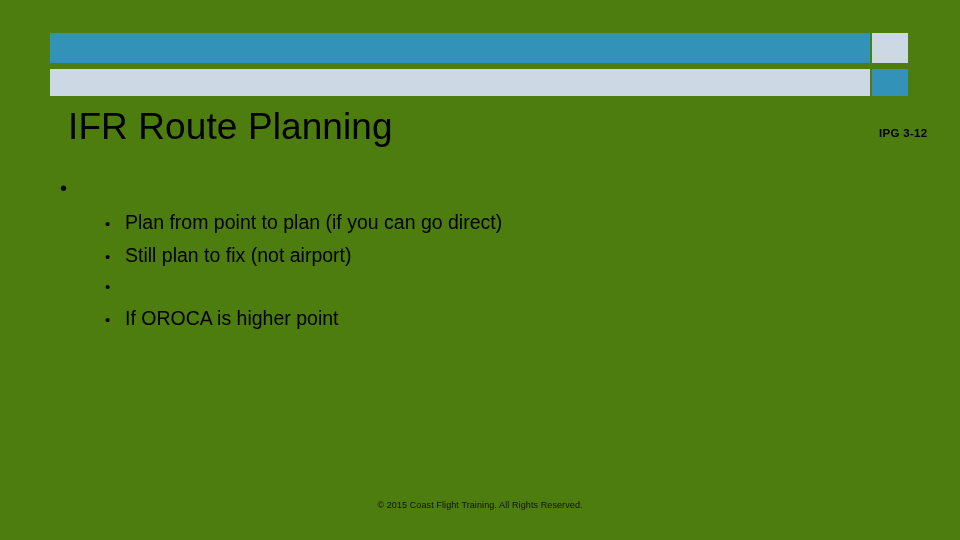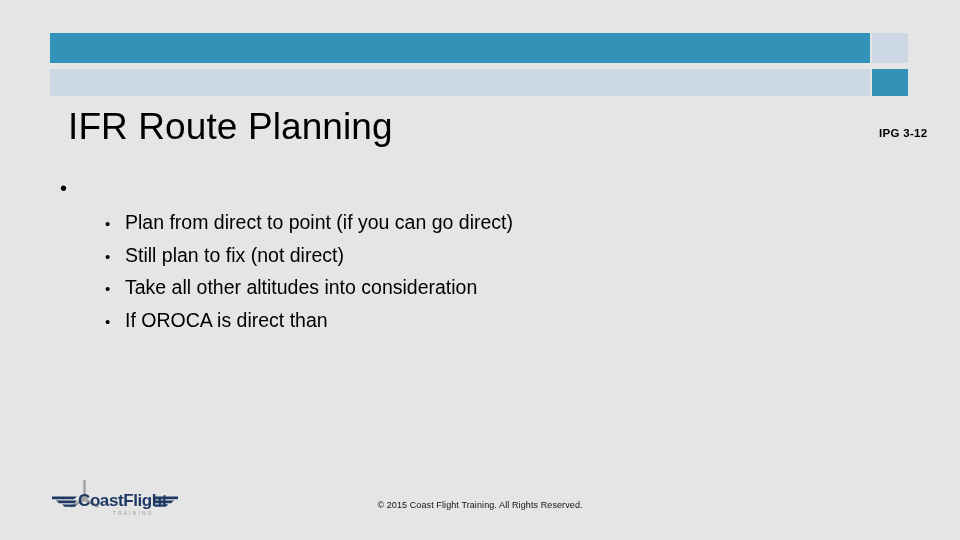--- a/index.html
+++ b/index.html
@@ -10,21 +10,21 @@
     width: 960px;
     height: 540px;
     background: #ffffff;
     font-family: "Liberation Sans", sans-serif;
     overflow: hidden;
   }
   .slide {
     position: relative;
     width: 960px;
     height: 540px;
-    background: #e5e5e5;
+    background: #4d7c0f;
   }
 
   
   .bar-row {
     position: absolute;
     display: flex;
   }
   .bar-row-top {
     left: 50px;
     top: 33px;
@@ -164,60 +164,33 @@
 
   <div class="page-ref">IPG 3-12</div>
 
   <div class="body">
     <div class="bullet-l1">
       <span class="marker">•</span>
     </div>
     <div class="sub-list">
       <div class="bullet-l2">
         <span class="marker">•</span>
-        <span class="bullet-text">Plan from direct to point (if you can go direct)</span>
+        <span class="bullet-text">Plan from point to plan (if you can go direct)</span>
       </div>
       <div class="bullet-l2">
         <span class="marker">•</span>
-        <span class="bullet-text">Still plan to fix (not direct)</span>
+        <span class="bullet-text">Still plan to fix (not airport)</span>
       </div>
       <div class="bullet-l2">
         <span class="marker">•</span>
-        <span class="bullet-text">Take all other altitudes into consideration</span>
       </div>
       <div class="bullet-l2">
         <span class="marker">•</span>
-        <span class="bullet-text">If OROCA is direct than</span>
+        <span class="bullet-text">If OROCA is higher point</span>
       </div>
     </div>
   </div>
 
   <div class="copyright">© 2015 Coast Flight Training. All Rights Reserved.</div>
 
-  <div class="logo-coast">
-    <svg width="130" height="48" viewBox="0 0 130 48" xmlns="http://www.w3.org/2000/svg">
-
-      <g fill="#9a9a9a" opacity="0.85">
-        <rect x="33.2" y="2" width="2.6" height="16" rx="1"></rect>
-        <path d="M34.5 19.5 L49 27.5 L47.6 30 L33.1 22.2 Z"></path>
-        <path d="M34.5 19.5 L20 27.5 L21.4 30 L35.9 22.2 Z"></path>
-        <circle cx="34.5" cy="20.5" r="3"></circle>
-      </g>
-
-      <g fill="#1f3864">
-        <path d="M2 18.5 L27 18.5 L24 21.3 L2 21.3 Z"></path>
-        <path d="M6 22.6 L27 22.6 L24.5 25.2 L9 25.2 Z"></path>
-        <path d="M12 26.5 L27 26.5 L25 28.7 L14.5 28.7 Z"></path>
-      </g>
-
-      <g fill="#1f3864">
-        <path d="M128 18.5 L103 18.5 L106 21.3 L128 21.3 Z"></path>
-        <path d="M124 22.6 L103 22.6 L105.5 25.2 L121 25.2 Z"></path>
-        <path d="M118 26.5 L103 26.5 L105 28.7 L115.5 28.7 Z"></path>
-      </g>
-
-      <text x="28" y="28" font-family="'Liberation Sans', sans-serif" font-size="17" font-weight="bold" fill="#1f3864" letter-spacing="-0.4">CoastFlight</text>
-      <text x="63" y="37" font-family="'Liberation Sans', sans-serif" font-size="5" fill="#9a9a9a" letter-spacing="2.1">TRAINING</text>
-    </svg>
-  </div>
 
 
 </div>
 
 </body></html>

